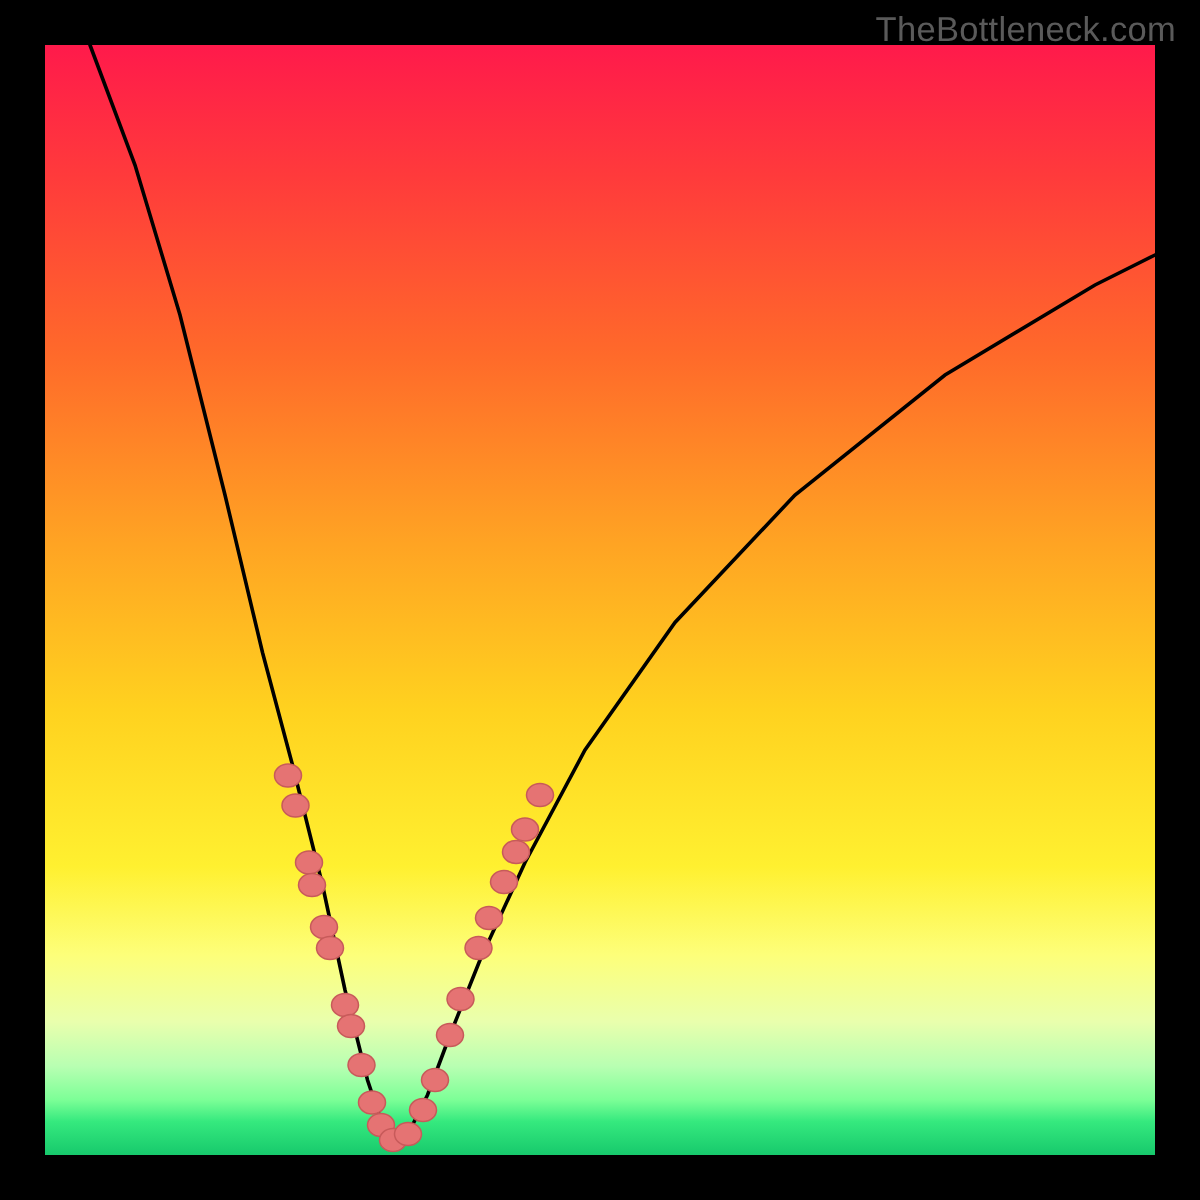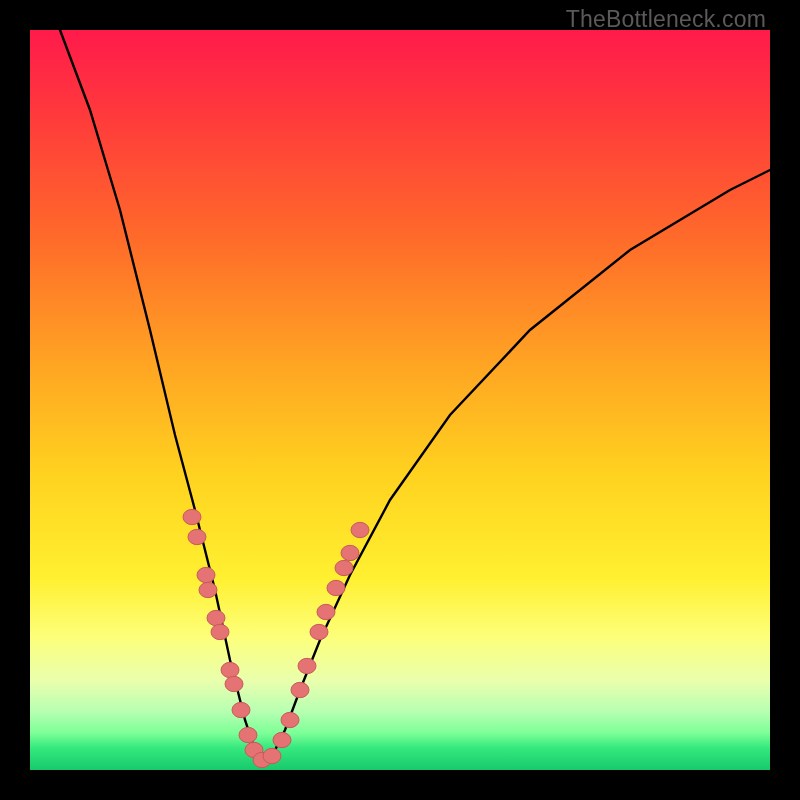--- a/index.html
+++ b/index.html
@@ -34,21 +34,21 @@
       #e9ffad 88%,
       #b8ffb2 92%,
       #7dff97 95%,
       #35e97e 97%,
       #17c96c 100%
     );
   }
   .watermark {
     position: absolute;
     top: 6px;
-    right: 34px;
+    right: 16px;
     color: #5a5a5a;
     font-size: 23px;
     font-weight: 500;
     letter-spacing: 0.2px;
     user-select: none;
   }
   svg.curve-layer {
     position: absolute;
     left: 0;
     top: 0;

